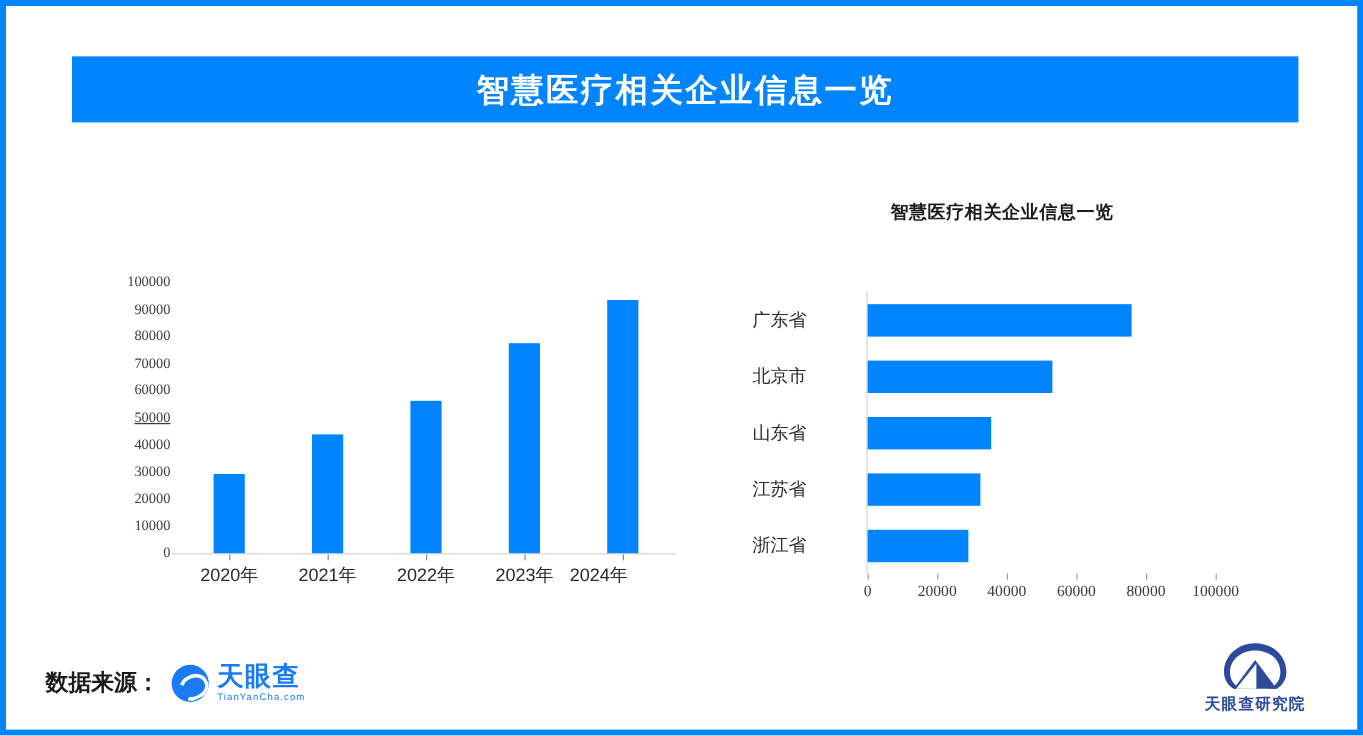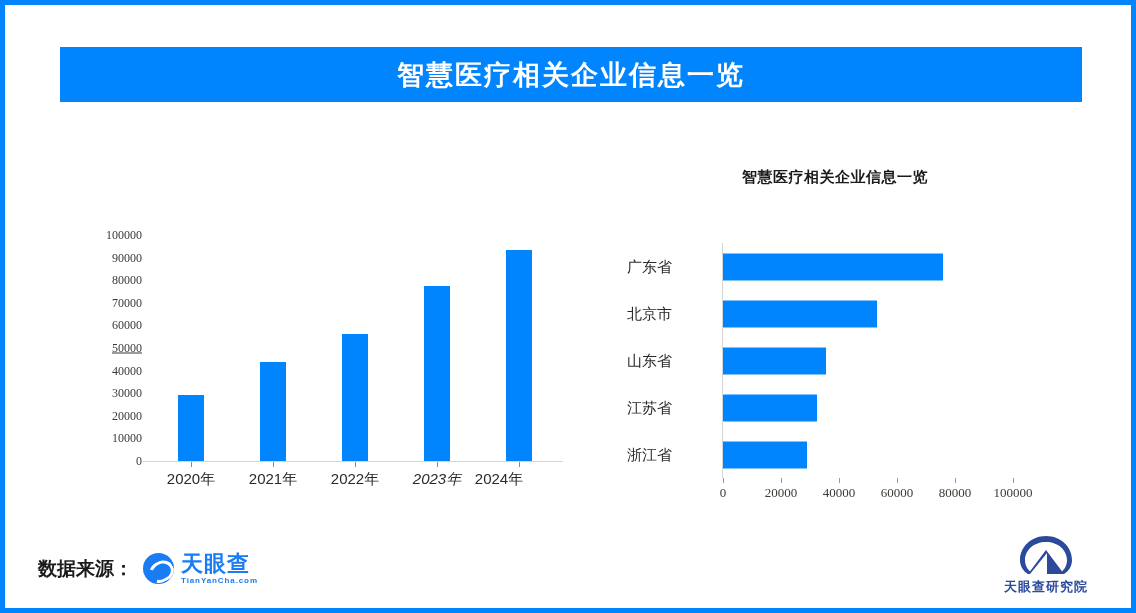--- a/index.html
+++ b/index.html
@@ -181,21 +181,21 @@
     gap: 10px;
   }
   .src-label {
     font-size: 19px;
     color: #1b1b1b;
     font-weight: 600;
     white-space: nowrap;
   }
   .tyc-logo {
     display: flex;
-    align-items: flex-start;
+    align-items: flex-end;
     gap: 7px;
   }
   .tyc-mark {
     width: 31px;
     height: 31px;
     border-radius: 50%;
     background: #1a7cf5;
     position: relative;
     overflow: hidden;
     flex: none;
@@ -212,21 +212,21 @@
   }
   .tyc-wordmark { line-height: 1; }
   .tyc-cn {
     font-size: 22px;
     font-weight: bold;
     color: #1a7cf5;
     letter-spacing: 1px;
   }
   .tyc-en {
     font-size: 8px;
-    font-weight: bold;
+    font-weight: normal;
     color: #1a7cf5;
     letter-spacing: 0.9px;
     margin-top: 2px;
   }
   .footer-right {
     position: absolute;
     right: 38px;
     top: 529px;
     width: 94px;
     text-align: center;
@@ -279,21 +279,21 @@
         <div class="vc-bar" style="left: 356px; height: 211.31px; background: rgb(0, 133, 255);"></div>
       </div>
     <div id="vc-xaxis">
         <div class="vc-tick" style="left: 116px;"></div>
         <div class="vc-xlabel" style="left: 116px;">2020年</div>
         <div class="vc-tick" style="left: 198px;"></div>
         <div class="vc-xlabel" style="left: 198px;">2021年</div>
         <div class="vc-tick" style="left: 280px;"></div>
         <div class="vc-xlabel" style="left: 280px;">2022年</div>
         <div class="vc-tick" style="left: 362px;"></div>
-        <div class="vc-xlabel" style="left: 362px; font-style: italic;">2023年</div>
+        <div class="vc-xlabel" style="left: 362px;">2023年</div>
         <div class="vc-tick" style="left: 444px;"></div>
         <div class="vc-xlabel" style="left: 424px;">2024年</div>
       </div>
   </div>
 
   <div id="right-chart">
     <div class="hc-catwrap" id="hc-cats">
         <div class="hc-cat" style="top: 31.5px;">广东省</div>
         <div class="hc-cat" style="top: 78.5px;">北京市</div>
         <div class="hc-cat" style="top: 125.5px;">山东省</div>

